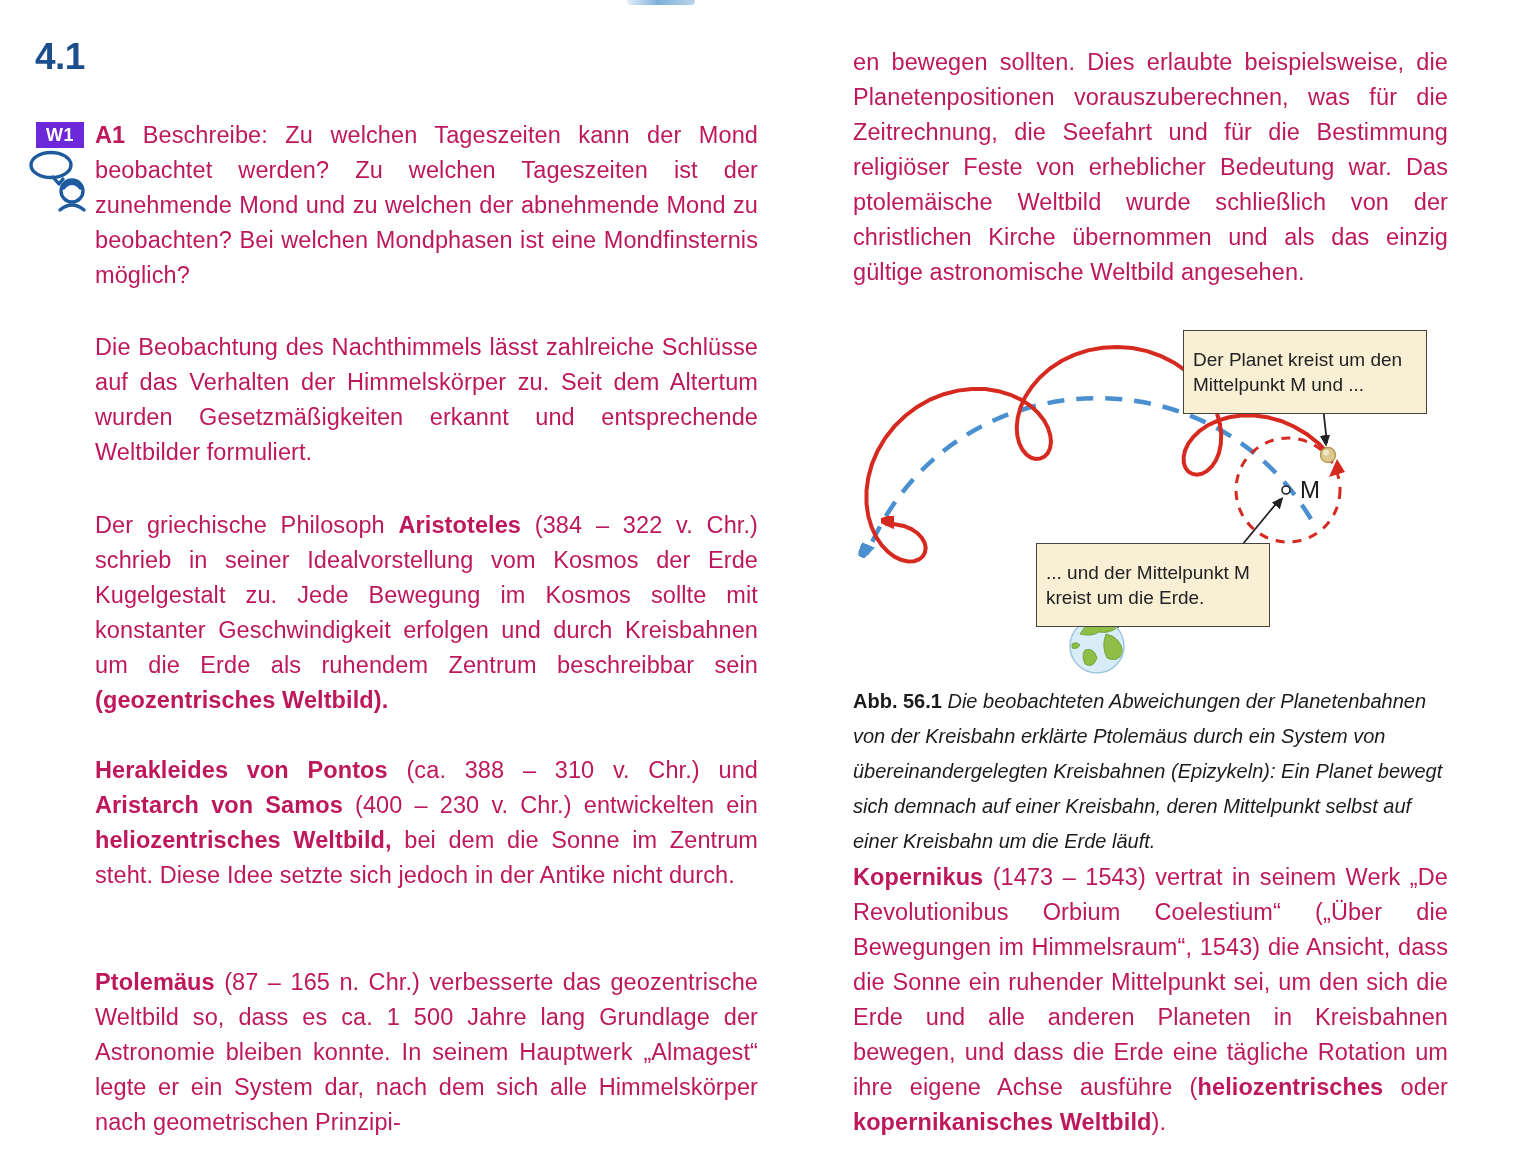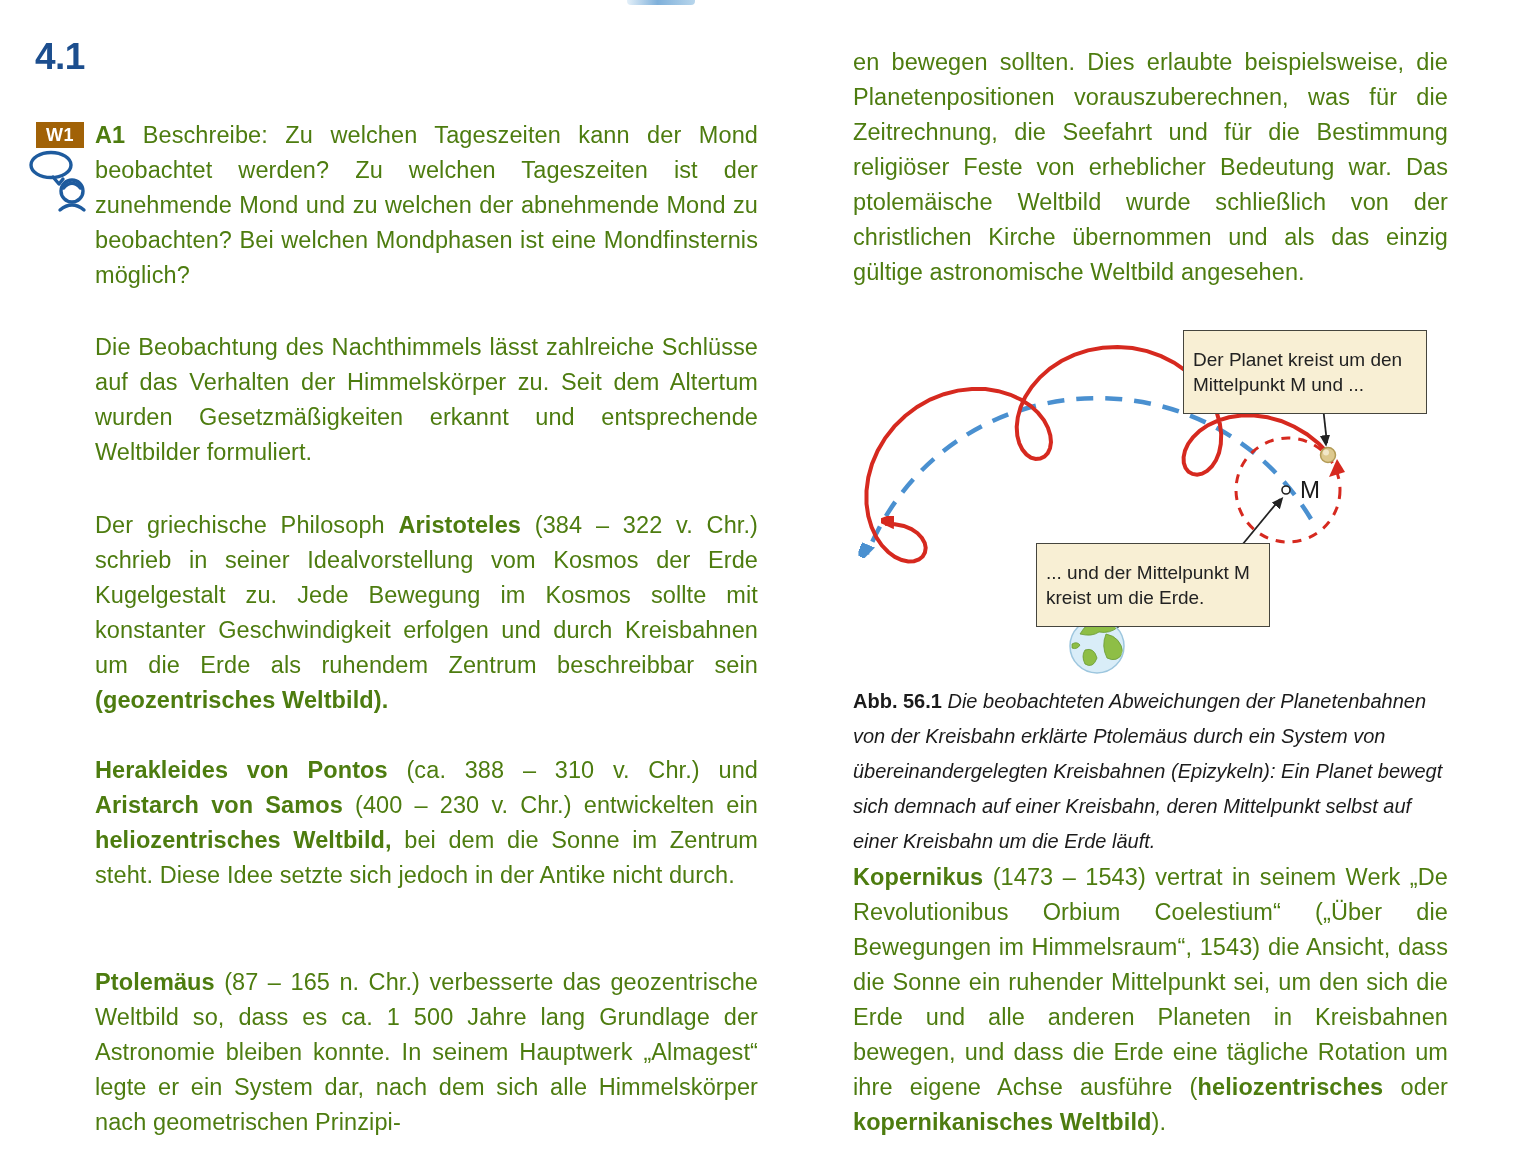--- a/index.html
+++ b/index.html
@@ -12,34 +12,34 @@
     overflow:hidden;
   }
   .b{font-weight:700;margin-top:20px;}
   .i{font-style:italic;}
   .para{
     position:absolute;
     font-size:23.5px;
     line-height:35px;
     text-align:justify;
     letter-spacing:0.1px;
-    color:#4d7c0f;
+    color:#be185d;
   }
   .leftcol{left:95px;width:663px;}
   .rightcol{left:853px;width:595px;}
   .heading{
     position:absolute;left:35px;top:36px;
     display:flex;gap:32px;
     color:#1c4e8e;font-weight:700;font-size:37px;letter-spacing:-0.5px;
     white-space:nowrap;
   }
   .badge{
     position:absolute;left:36px;top:122px;
     width:48px;height:26px;
-    background:#a16207;color:#ffffff;
+    background:#6d28d9;color:#ffffff;
     font-weight:700;font-size:18px;letter-spacing:0.5px;
     display:flex;align-items:center;justify-content:center;
   }
   .top-sliver{
     position:absolute;left:627px;top:0;width:68px;height:5px;
     background:linear-gradient(to right,#e4f0f9,#7fb0da 45%,#b8d6ec);
     border-radius:0 0 4px 4px;
   }
   .diagram-svg{position:absolute;left:850px;top:322px;}
   .callout{

